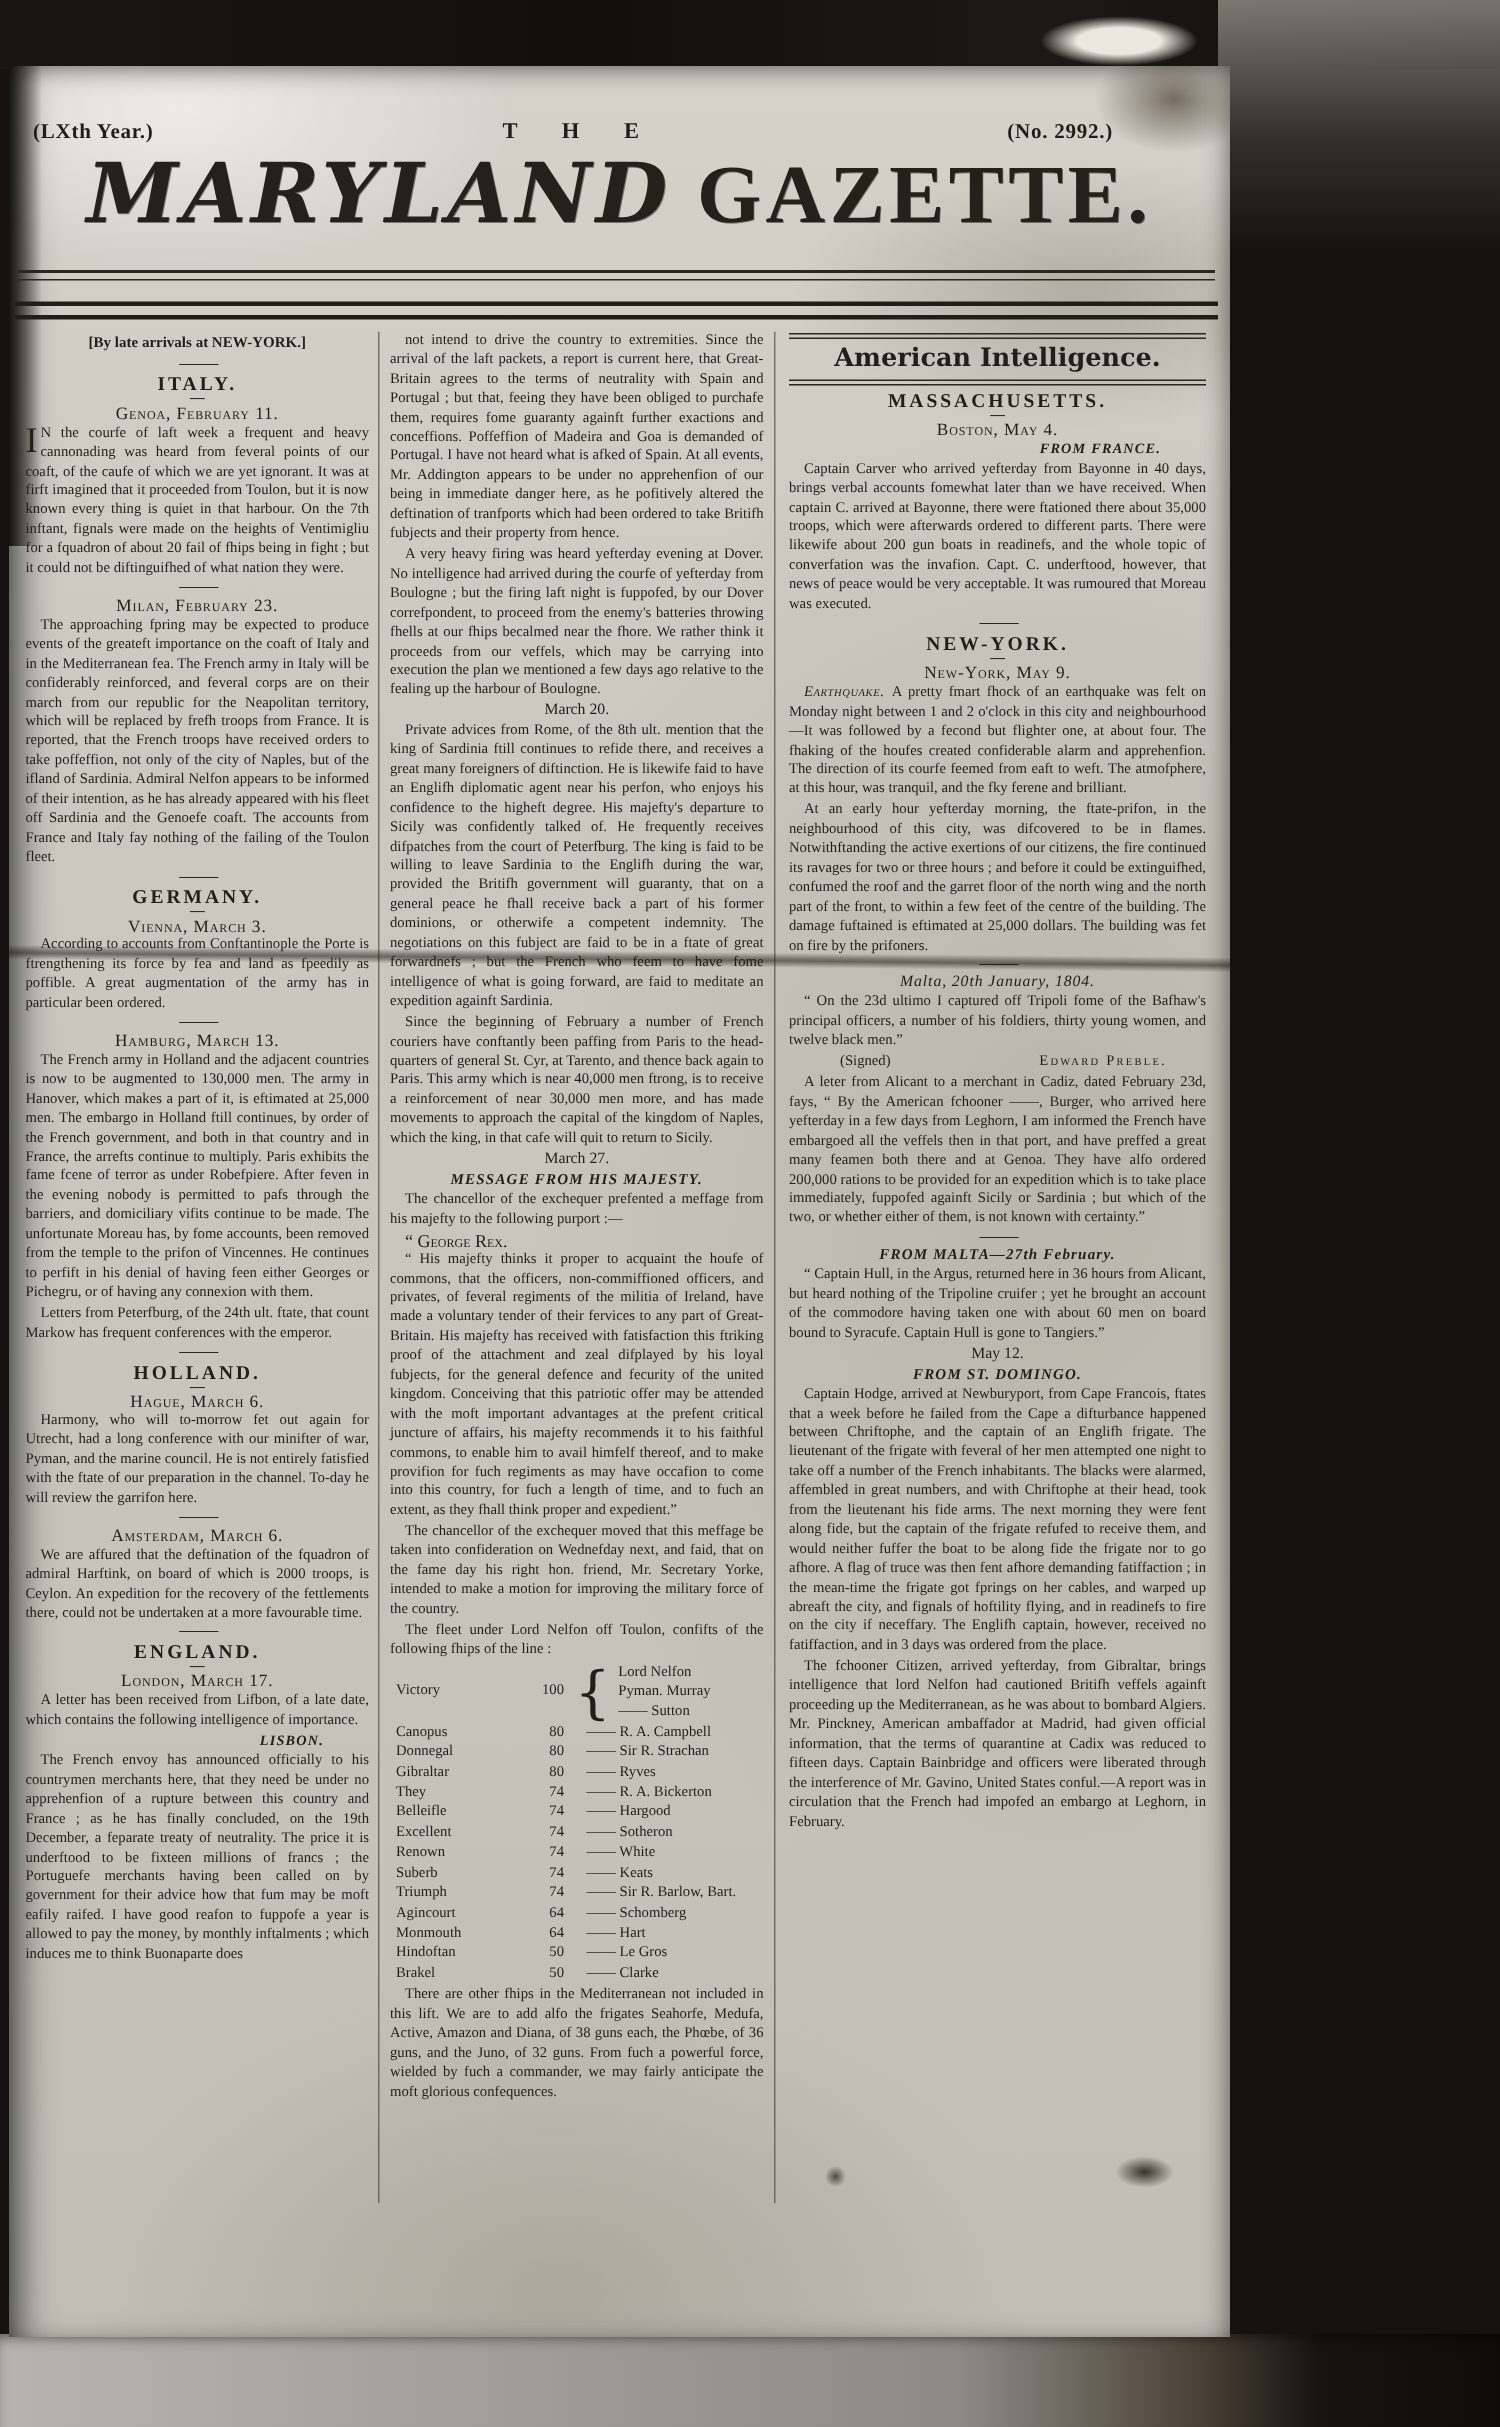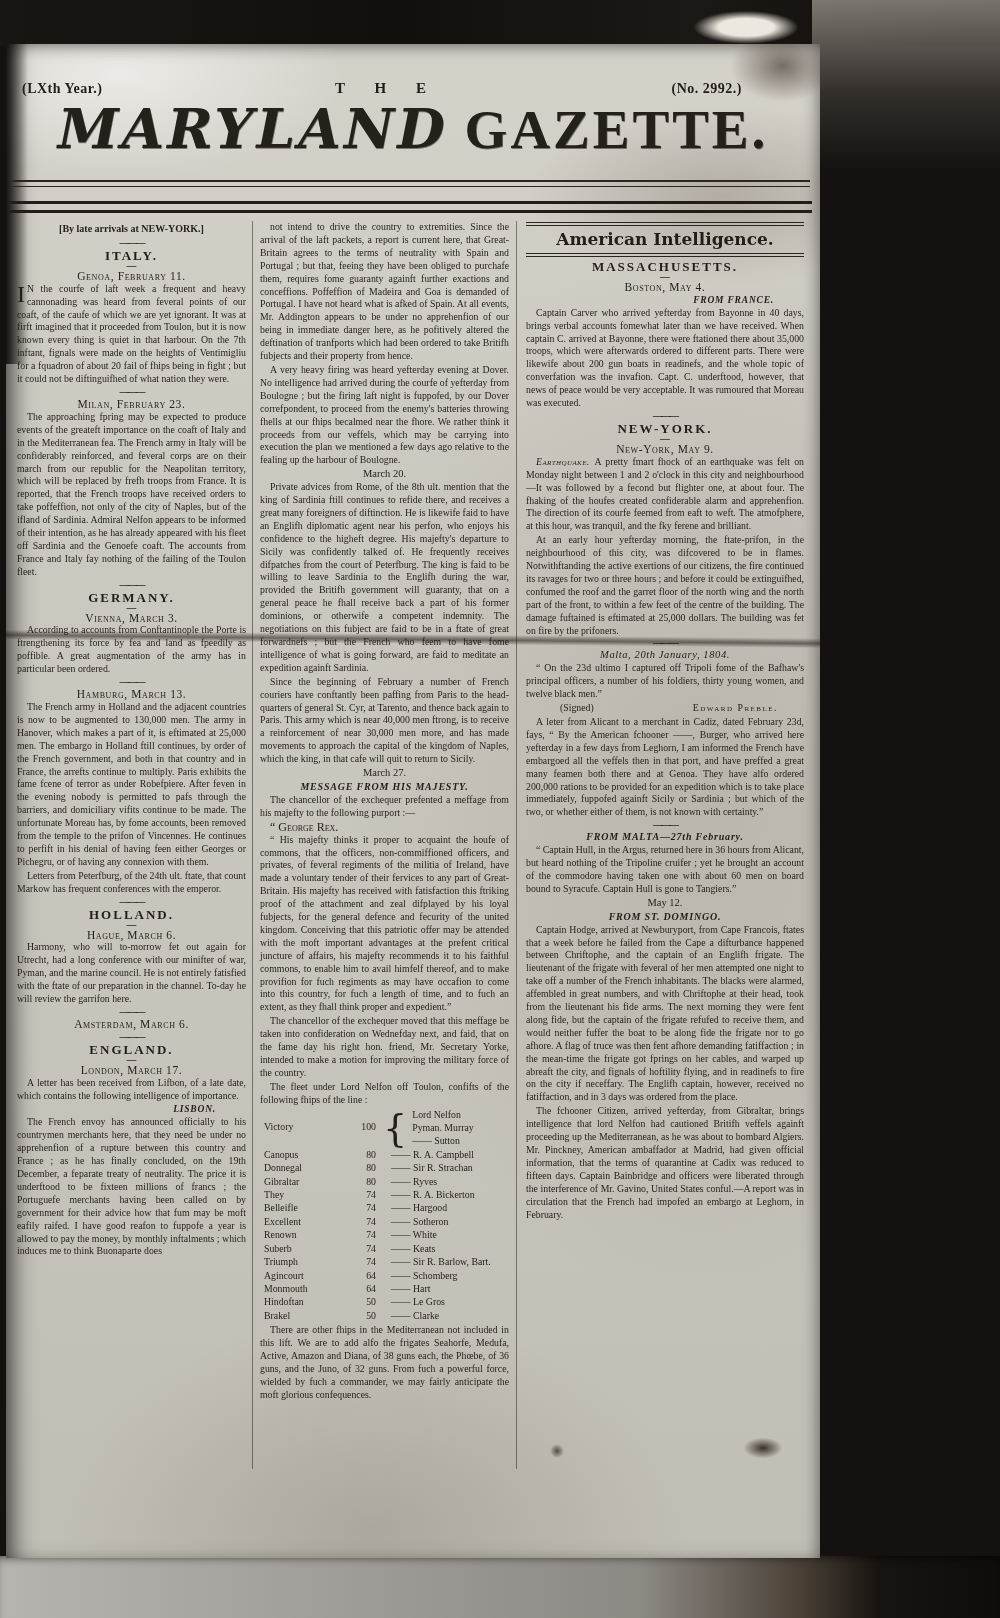--- a/index.html
+++ b/index.html
@@ -164,20 +164,21 @@
           <p class="par"><span class="ptext">Letters from Peterfburg, of the 24th ult. ftate, that count Markow has frequent conferences with the emperor.</span></p>
           <div class="divider">———</div>
           <div class="country-wrap">
             <div class="country">HOLLAND.</div>
             <div class="short-rule">—</div>
           </div>
           <div class="dateline">Hague, March 6.</div>
           <p class="par"><span class="ptext">Harmony, who will to-morrow fet out again for Utrecht, had a long conference with our minifter of war, Pyman, and the marine council. He is not entirely fatisfied with the ftate of our preparation in the channel. To-day he will review the garrifon here.</span></p>
           <div class="divider">———</div>
           <div class="dateline">Amsterdam, March 6.</div>
+          <p class="par"><span class="ptext">We are affured that the deftination of the fquadron of admiral Harftink, on board of which is 2000 troops, is Ceylon. An expedition for the recovery of the fettlements there, could not be undertaken at a more favourable time.</span></p>
           <div class="divider">———</div>
           <div class="country-wrap">
             <div class="country">ENGLAND.</div>
             <div class="short-rule">—</div>
           </div>
           <div class="dateline">London, March 17.</div>
           <p class="par"><span class="ptext">A letter has been received from Lifbon, of a late date, which contains the following intelligence of importance.</span></p>
           <div class="head-right">LISBON.</div>
           <p class="par"><span class="ptext">The French envoy has announced officially to his countrymen merchants here, that they need be under no apprehenfion of a rupture between this country and France ; as he has finally concluded, on the 19th December, a feparate treaty of neutrality. The price it is underftood to be fixteen millions of francs ; the Portuguefe merchants having been called on by government for their advice how that fum may be moft eafily raifed. I have good reafon to fuppofe a year is allowed to pay the money, by monthly inftalments ; which induces me to think Buonaparte does</span></p>
         </div>

